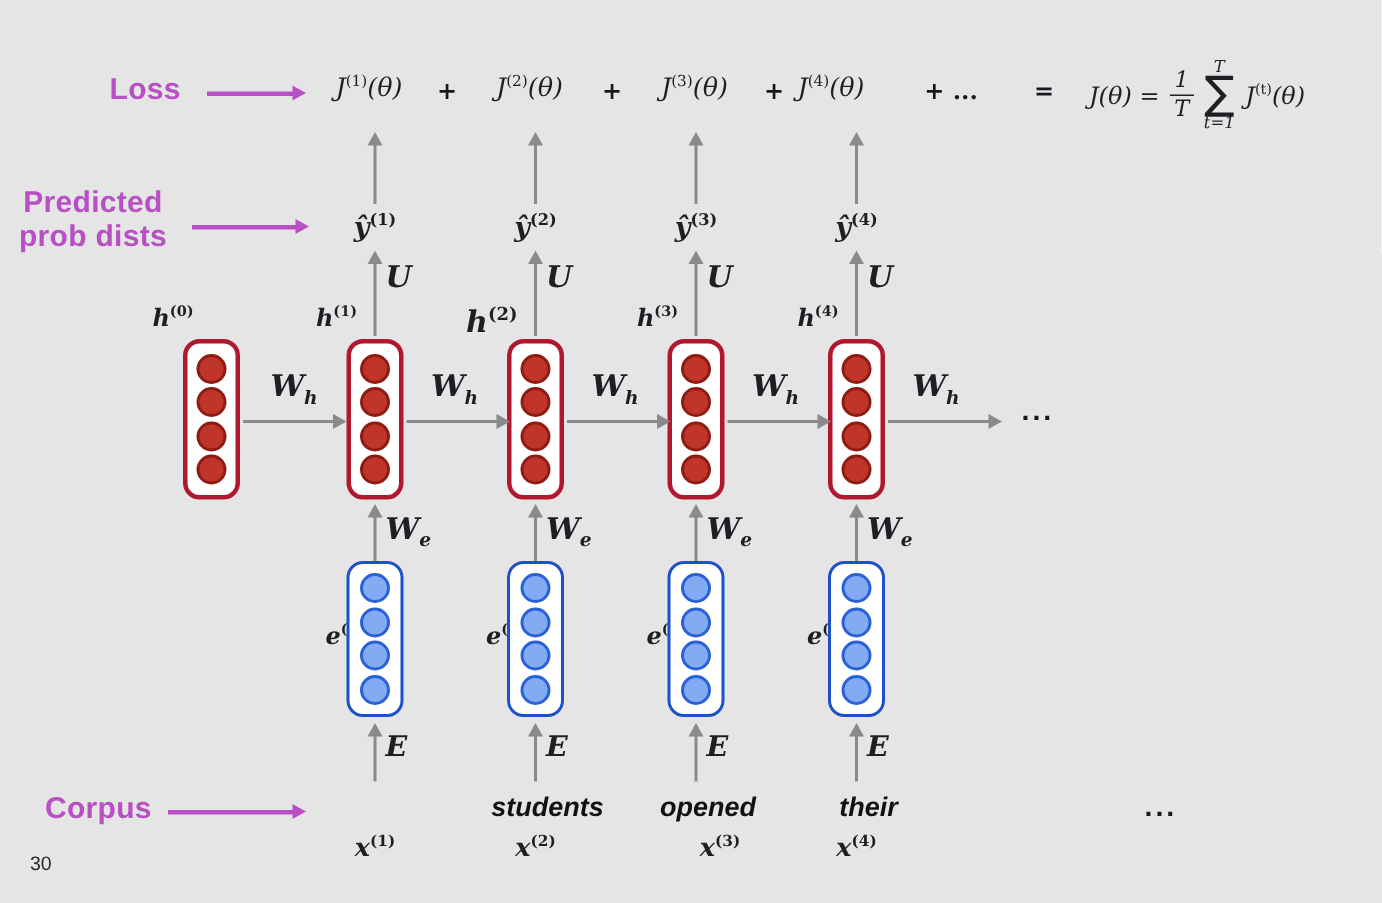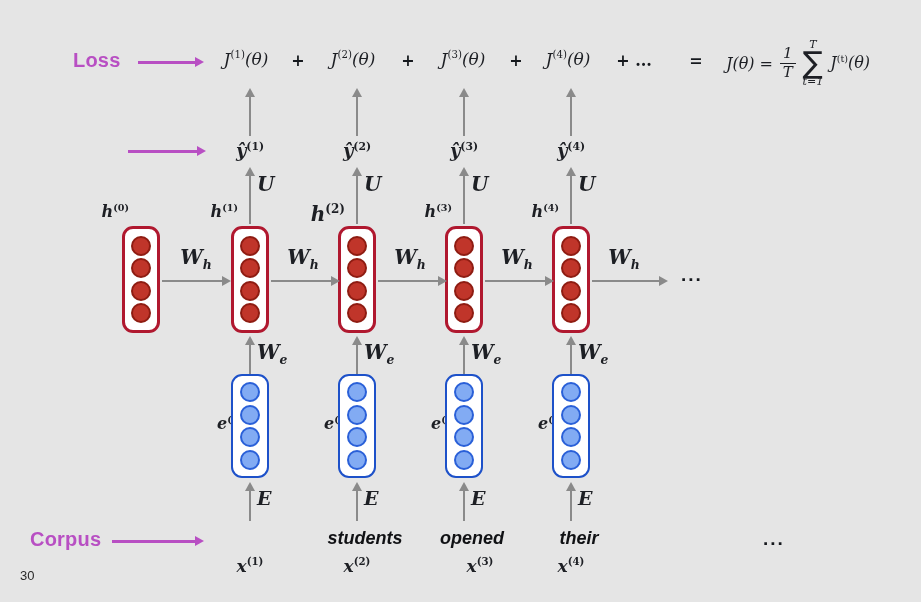--- a/index.html
+++ b/index.html
@@ -65,21 +65,21 @@
   </div>
   <div class="abs plus center" style="left:286px;top:51px;width:24px;">+</div>
   <div class="abs math center" style="left:309px;top:49px;width:88px;font-size:17px;">
     <span>J</span><sup>(2)</sup><span>(θ)</span>
   </div>
   <div class="abs plus center" style="left:396px;top:51px;width:24px;">+</div>
   <div class="abs math center" style="left:419px;top:49px;width:88px;font-size:17px;">
     <span>J</span><sup>(3)</sup><span>(θ)</span>
   </div>
   <div class="abs plus center" style="left:504px;top:51px;width:24px;">+</div>
-  <div class="abs math center" style="left:524px;top:49px;width:88px;font-size:17px;">
+  <div class="abs math center" style="left:510px;top:49px;width:88px;font-size:17px;">
     <span>J</span><sup>(4)</sup><span>(θ)</span>
   </div>
   <div class="abs plus center" style="left:604px;top:51px;width:60px;">+ ...</div>
   <div class="abs plus center" style="left:686px;top:51px;width:20px;font-weight:bold;">=</div>
 
   <div class="formula math">
     <span>J(θ) =</span>
     <span class="frac">
       <span class="num">1</span>
       <span>T</span>
@@ -91,20 +91,22 @@
     </span>
     <span><span>J</span><sup>(t)</sup><span>(θ)</span></span>
   </div>
 
   <div class="varrow" style="left:249px;top:96px;height:40px;"></div>
   <div class="varrow" style="left:356px;top:96px;height:40px;"></div>
   <div class="varrow" style="left:463px;top:96px;height:40px;"></div>
   <div class="varrow" style="left:570px;top:96px;height:40px;"></div>
 
   <div class="abs accent center" style="left:2px;top:124px;width:120px;line-height:23px;">
+    <div>Predicted</div>
+    <div>prob dists</div>
   </div>
   <div class="harrow magenta" style="left:128px;top:150px;width:70px;"></div>
 
   <div class="abs math mbold center" style="left:210px;top:140px;width:80px;font-size:18px;">
     <span>ŷ</span><sup>(1)</sup>
   </div>
   <div class="abs math mbold center" style="left:317px;top:140px;width:80px;font-size:18px;">
     <span>ŷ</span><sup>(2)</sup>
   </div>
   <div class="abs math mbold center" style="left:424px;top:140px;width:80px;font-size:18px;">

